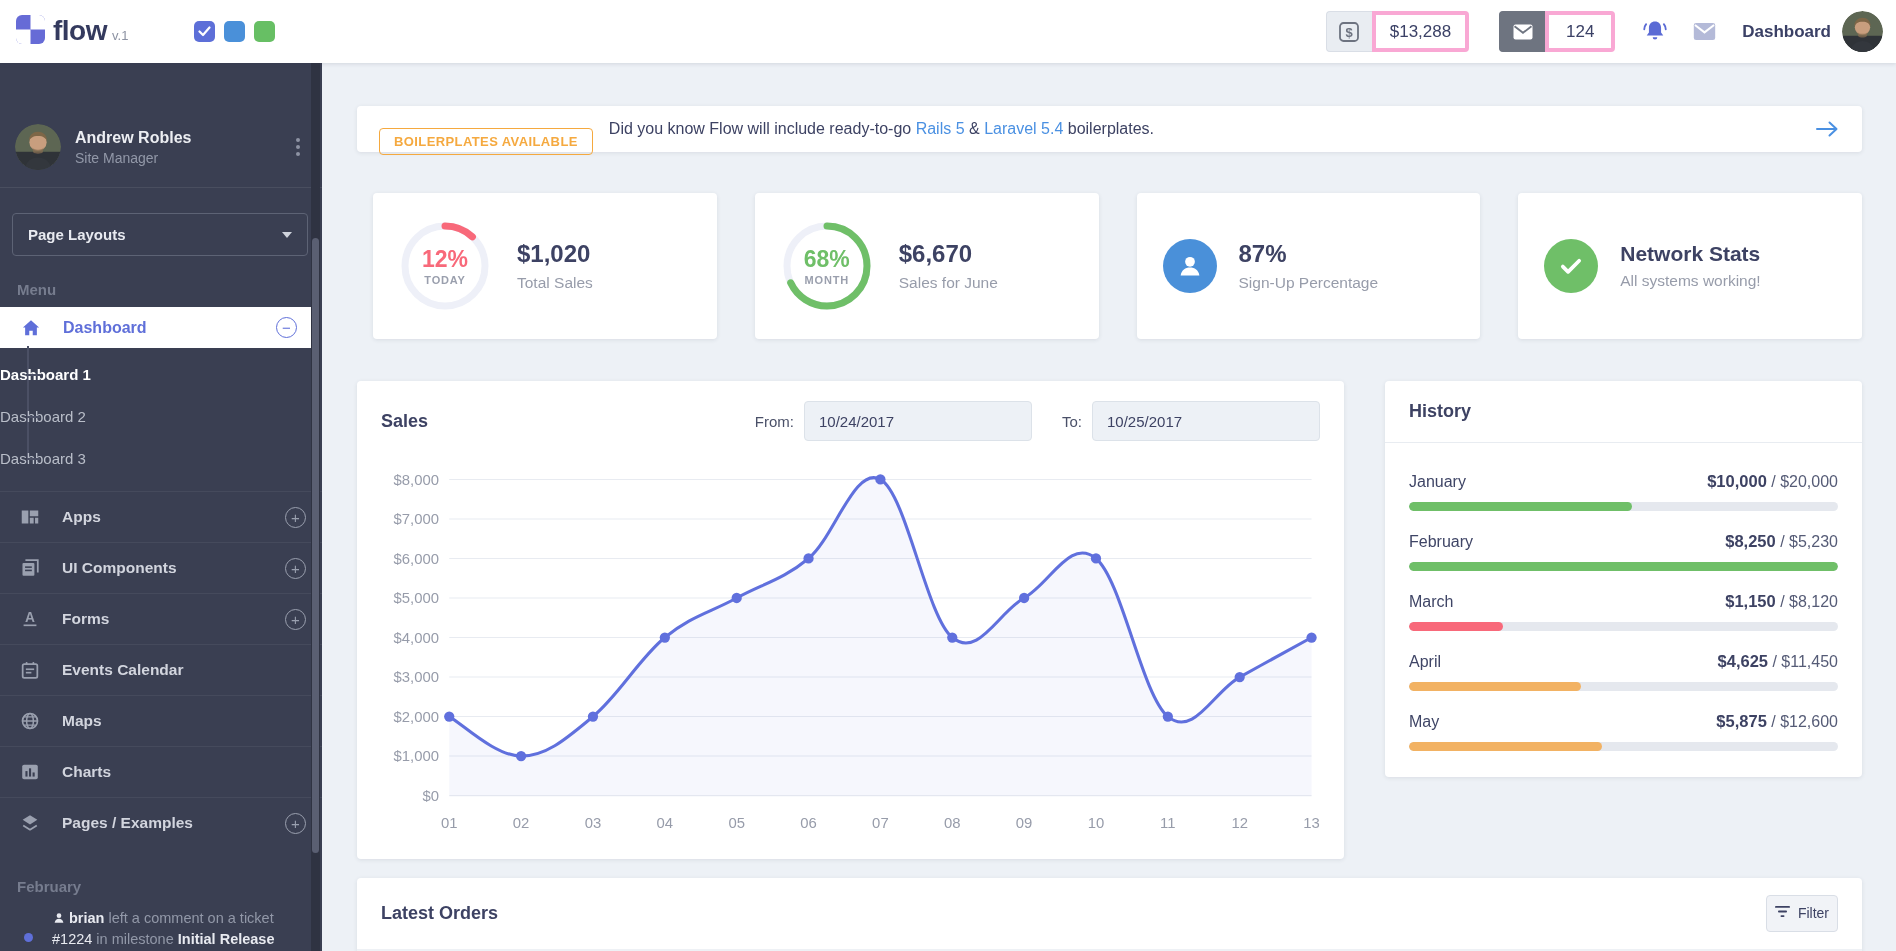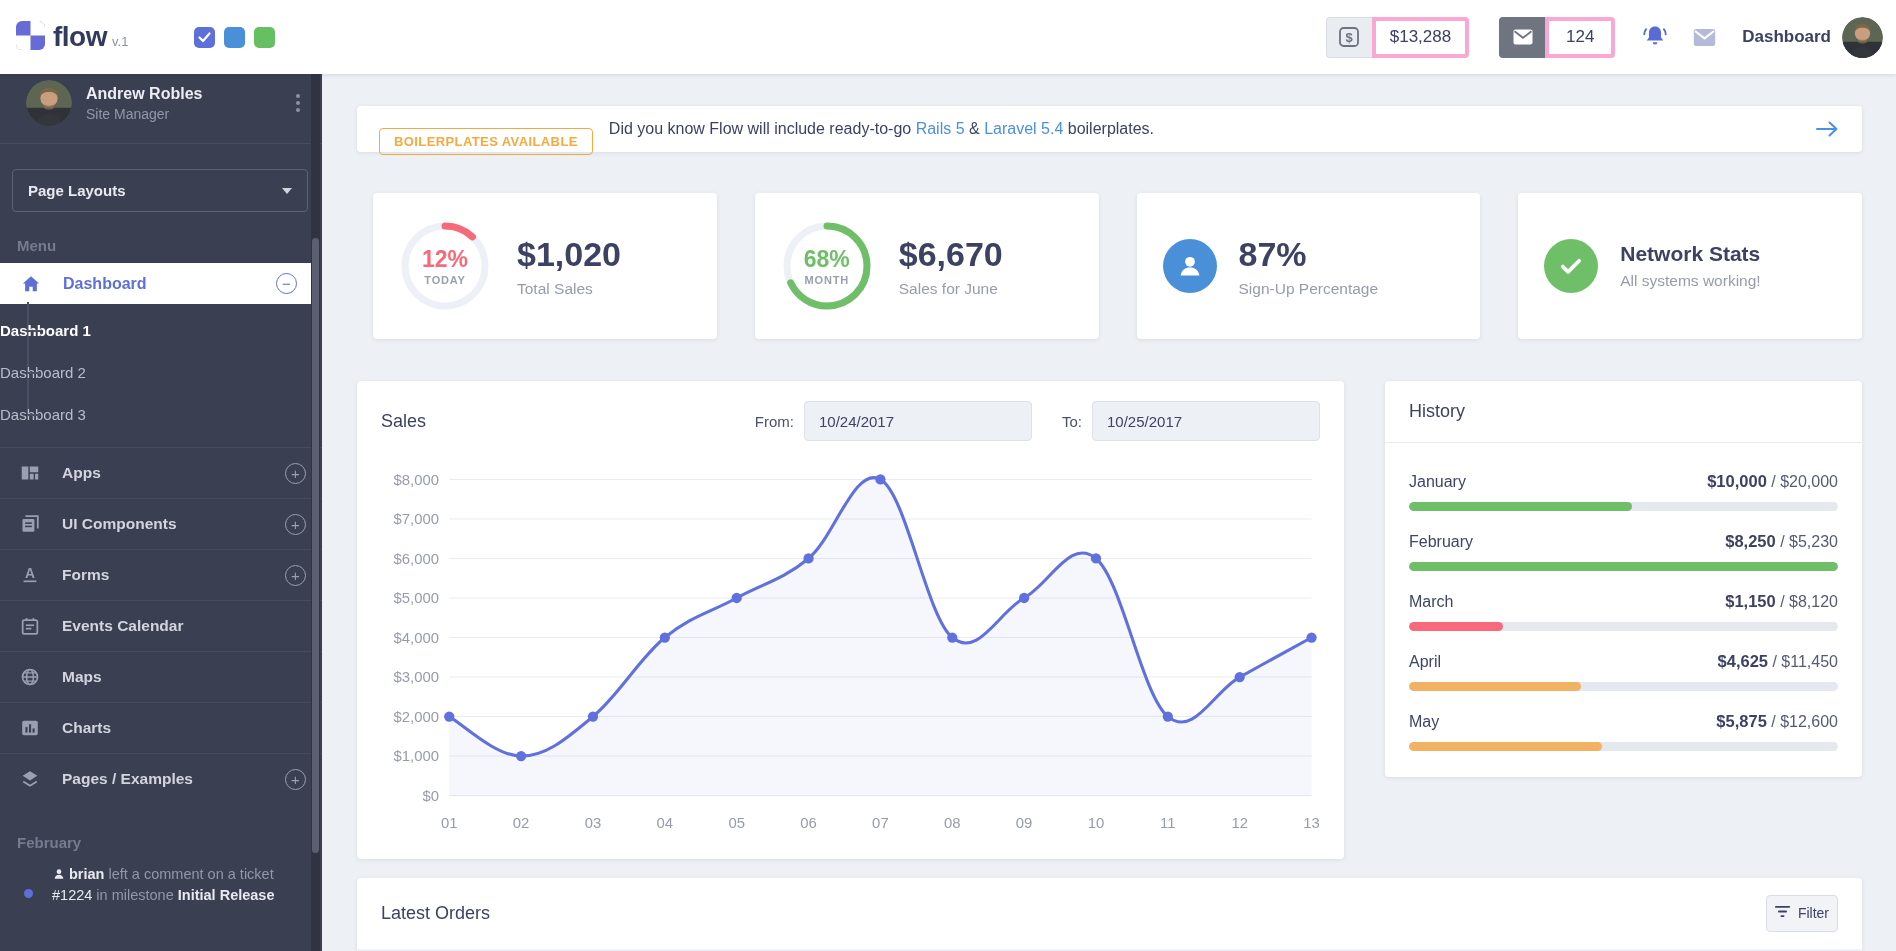--- a/index.html
+++ b/index.html
@@ -1,20 +1,20 @@
 <!DOCTYPE html>
 <html><head>
 <meta charset="utf-8">
 <style>
   * { margin:0; padding:0; box-sizing:border-box; }
   html,body { width:1896px; height:951px; overflow:hidden; }
   body { font-family:"Liberation Sans", sans-serif; background:#edf1f6; position:relative; }
 
   
-  .topbar { position:absolute; top:0; left:0; right:0; height:74px; background:#fff;
+  .topbar { position:absolute; top:0; left:0; right:0; height:63px; background:#fff;
             display:flex; align-items:center; box-shadow:0 1px 4px rgba(40,50,80,.14); z-index:30; padding:0 13px 0 16px;gap:42px; }
   .brand { display:flex; align-items:baseline; }
   .brand-logo { align-self:center; margin-right:8px; }
   .brand-name { font-size:28px; font-weight:bold; color:#343a5e; letter-spacing:-0.5px; }
   .brand-ver { font-size:13px; color:#8d93a3; margin-left:5px; }
   .chips { display:flex; align-items:center; gap:9px; margin-left:24px; }
   .chip { width:21px; height:21px; border-radius:5px; display:flex; align-items:center; justify-content:center; }
   .topbar-right { margin-left:auto; display:flex; align-items:center; }
   .inp-group { display:flex; height:41px; }
   .inp-addon { width:46px; border:1px solid #d9dee6; border-right:none; border-radius:4px 0 0 4px;
@@ -24,21 +24,21 @@
   .inp-val { min-width:70px; padding:0 14px; background:#fff; border:4px solid #f9a8d4; border-radius:0 4px 4px 0;
              display:flex; align-items:center; justify-content:center; font-size:17px; color:#3b4166; }
   .tb-ico { display:flex; align-items:center; justify-content:center; }
   .page-label { font-size:17px; font-weight:bold; color:#3b4166; }
   .avatar { border-radius:50%; overflow:hidden; display:block; }
 
   
   .sidebar { position:absolute; top:63px; left:0; bottom:0; width:322px; background:#3a3f52; z-index:20; overflow:hidden; }
   .sb-track { position:absolute; right:2px; top:0; bottom:0; width:9px; background:#2f3342; }
   .sb-thumb { position:absolute; right:3px; top:175px; width:7px; height:615px; background:#5a5f72; border-radius:4px; }
-  .user-block { display:flex; align-items:center; padding:17px 18px 17px 26px; border-bottom:1px solid rgba(255,255,255,.08); }
+  .user-block { display:flex; align-items:center; padding:17px 18px 17px 15px; border-bottom:1px solid rgba(255,255,255,.08);margin-top:44px; }
   .user-info { margin-left:14px; }
   .user-name { font-size:16px; font-weight:bold; color:#eceef2; }
   .user-role { font-size:14px; color:#9298a8; margin-top:3px; }
   .kebab { margin-left:auto; display:flex; flex-direction:column; gap:3px; padding:4px; cursor:pointer; }
   .kebab i { width:4px; height:4px; border-radius:50%; background:#8d93a3; display:block; }
   .layout-select { margin:25px 14px 0 12px; height:43px; border:1px solid #5d6375; border-radius:4px;
                    display:flex; align-items:center; padding:0 15px; cursor:pointer; }
   .layout-select span { font-size:15px; font-weight:bold; color:#e8eaf0; }
   .caret { margin-left:auto; width:0; height:0; border-left:5px solid transparent; border-right:5px solid transparent; border-top:6px solid #cfd3dc; }
   .menu-label { margin:25px 0 9px 17px; font-size:15px; font-weight:bold; color:#767c8e; }
@@ -77,28 +77,28 @@
   .alert-text a { color:#4a90e2; text-decoration:none; cursor:pointer; }
   .alert-arrow { margin-left:auto; display:flex; cursor:pointer; }
 
   .stats-row { display:grid; grid-template-columns:repeat(4,1fr); gap:38px; margin-bottom:42px;margin-left:16px; }
   .stat-card { height:146px; display:flex; align-items:center; padding:0 26px; }
   .ring { position:relative; width:92px; height:92px; flex:none; }
   .ring-text { position:absolute; inset:0; display:flex; flex-direction:column; align-items:center; justify-content:center; }
   .ring-pct { font-size:23px; font-weight:bold; }
   .ring-period { font-size:11px; font-weight:bold; color:#9a9fad; letter-spacing:.8px; margin-top:1px; }
   .stat-body { margin-left:26px; }
-  .stat-value { font-size:34px; font-weight:bold; color:#3d4263; }
+  .stat-value { font-size:24px; font-weight:bold; color:#3d4263; }
   .stat-label { font-size:15.5px; color:#979caa; margin-top:6px; }
   .stat-circle { width:54px; height:54px; border-radius:50%; flex:none; display:flex; align-items:center; justify-content:center; }
   .stat-card .stat-body.tight { margin-left:22px; }
 
   .content-row { display:grid; grid-template-columns:1fr 477px; gap:41px; align-items:start; }
   .panel-head { display:flex; align-items:center; padding:20px 24px; }
-  .panel-title { font-size:18px; font-weight:normal; color:#3d4263; }
+  .panel-title { font-size:18px; font-weight:bold; color:#3d4263; }
   .date-group { display:flex; align-items:center; margin-left:30px; }
   .date-group:first-of-type { margin-left:auto; }
   .date-label { font-size:15px; color:#4a5068; margin-right:10px; }
   .date-input { width:228px; height:40px; background:#edf1f6; border:1px solid #dce2e9; border-radius:4px;
                 padding:0 14px; font-size:15px; color:#3d4263; font-family:"Liberation Sans", sans-serif; }
   .chart-wrap { padding:2px 16px 18px 6px; }
 
   .hist-head { padding:20px 24px; border-bottom:1px solid #e8ecf1; }
   .hist-body { padding:8px 24px 26px; }
   .hist-row { margin-top:21px; }

